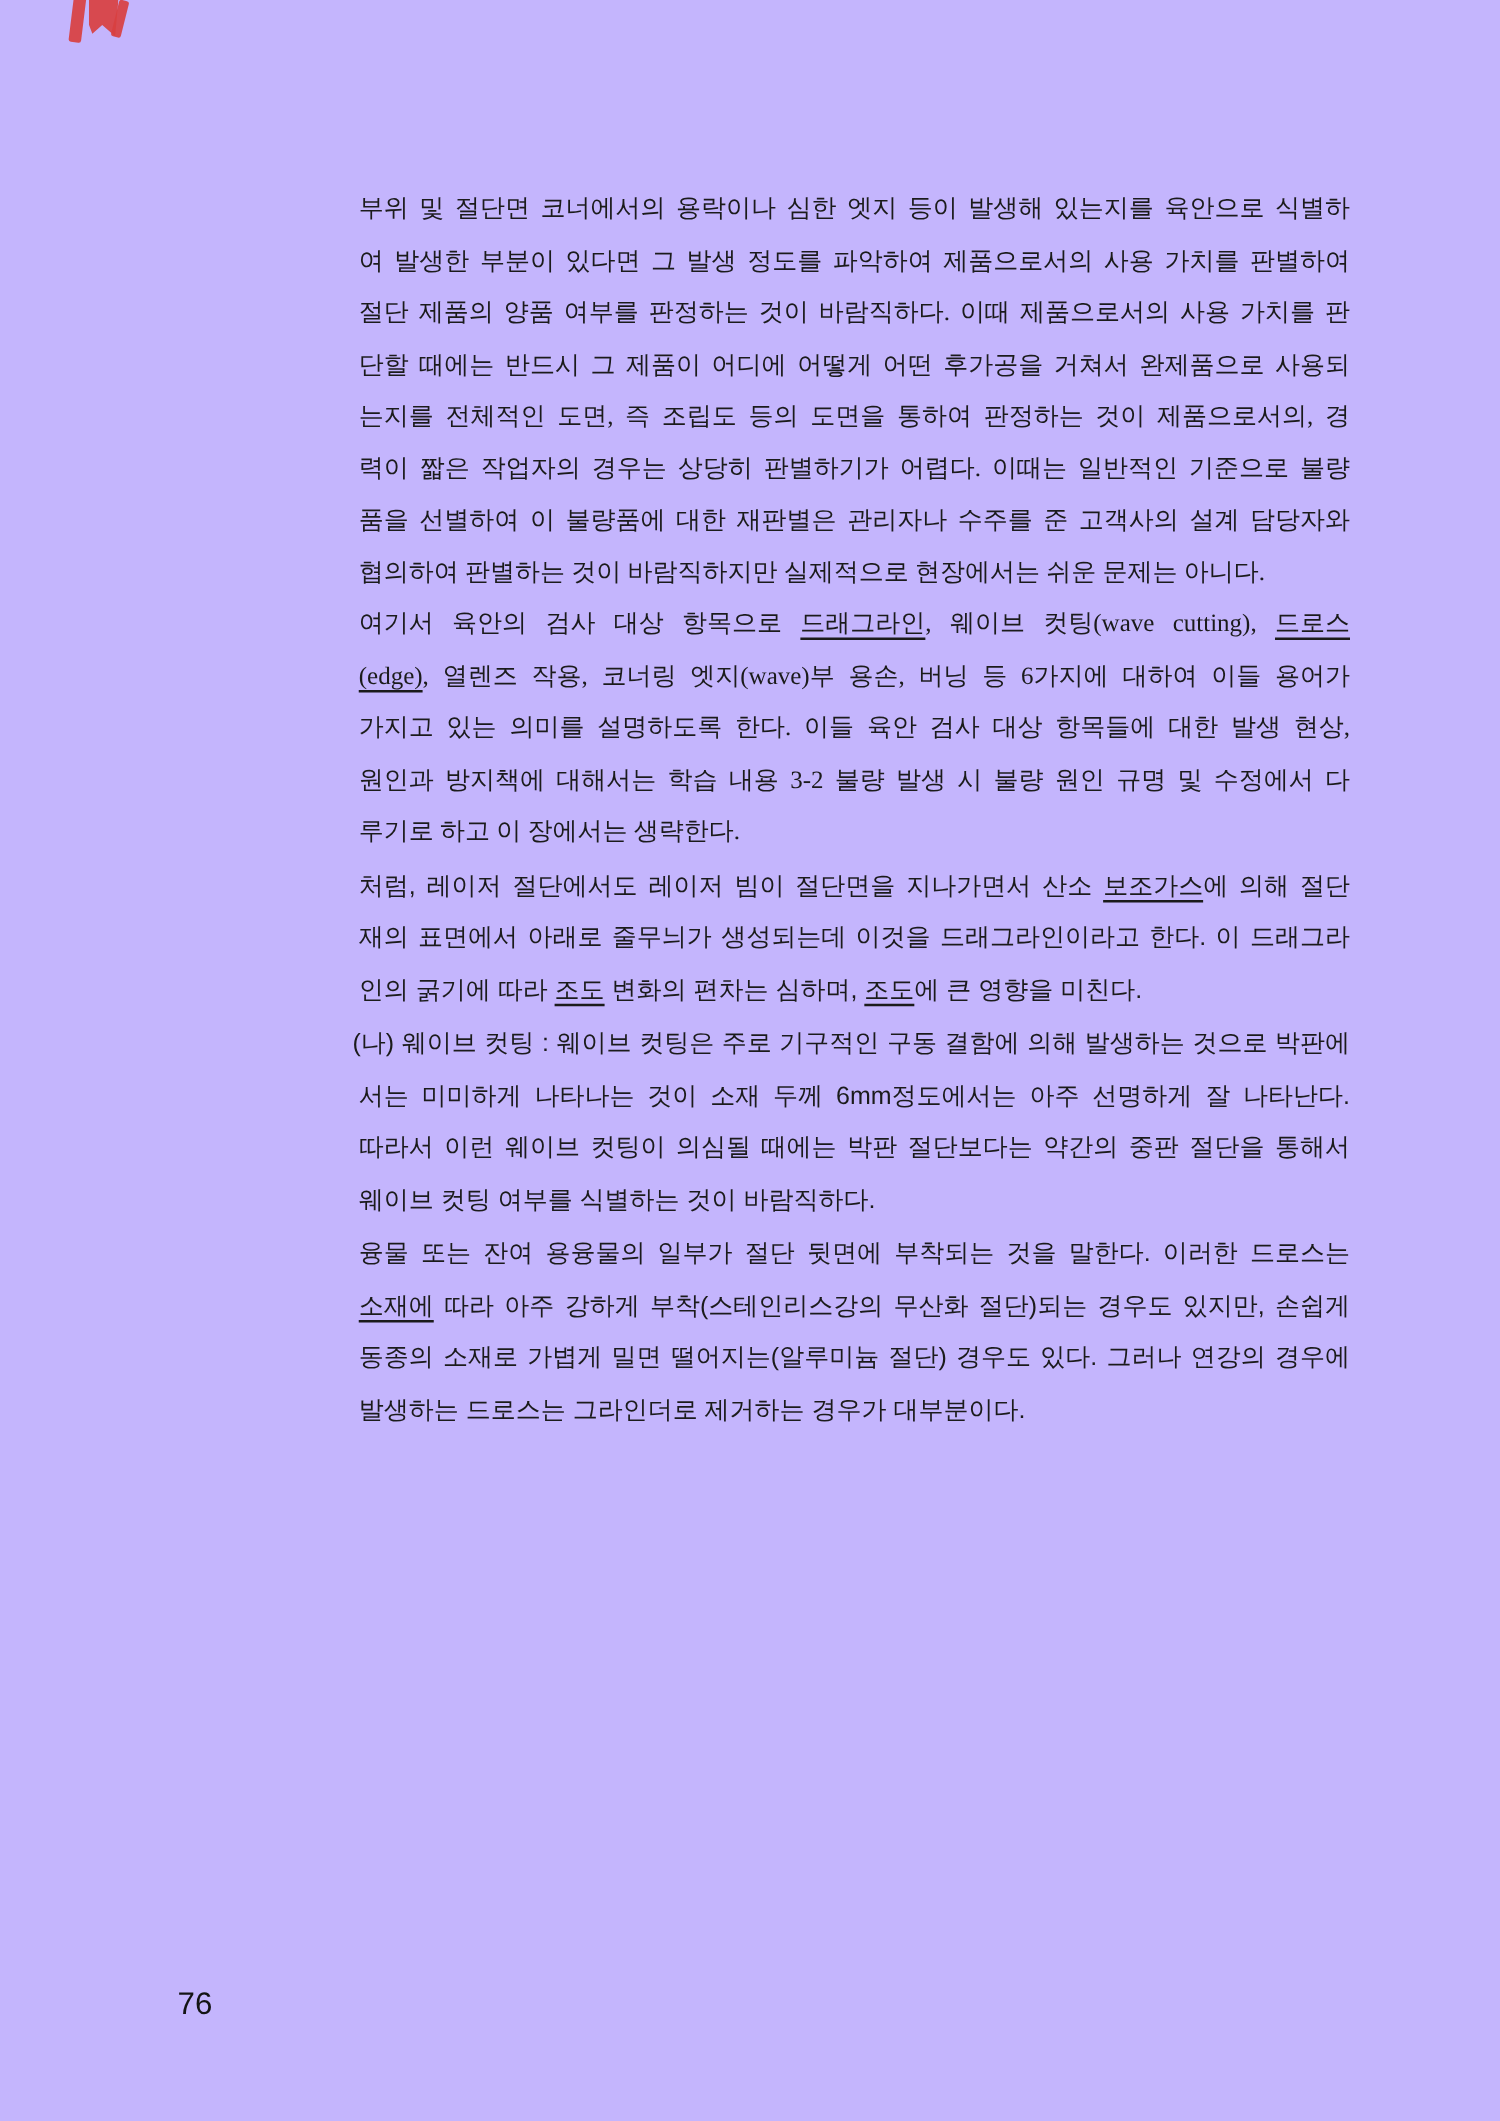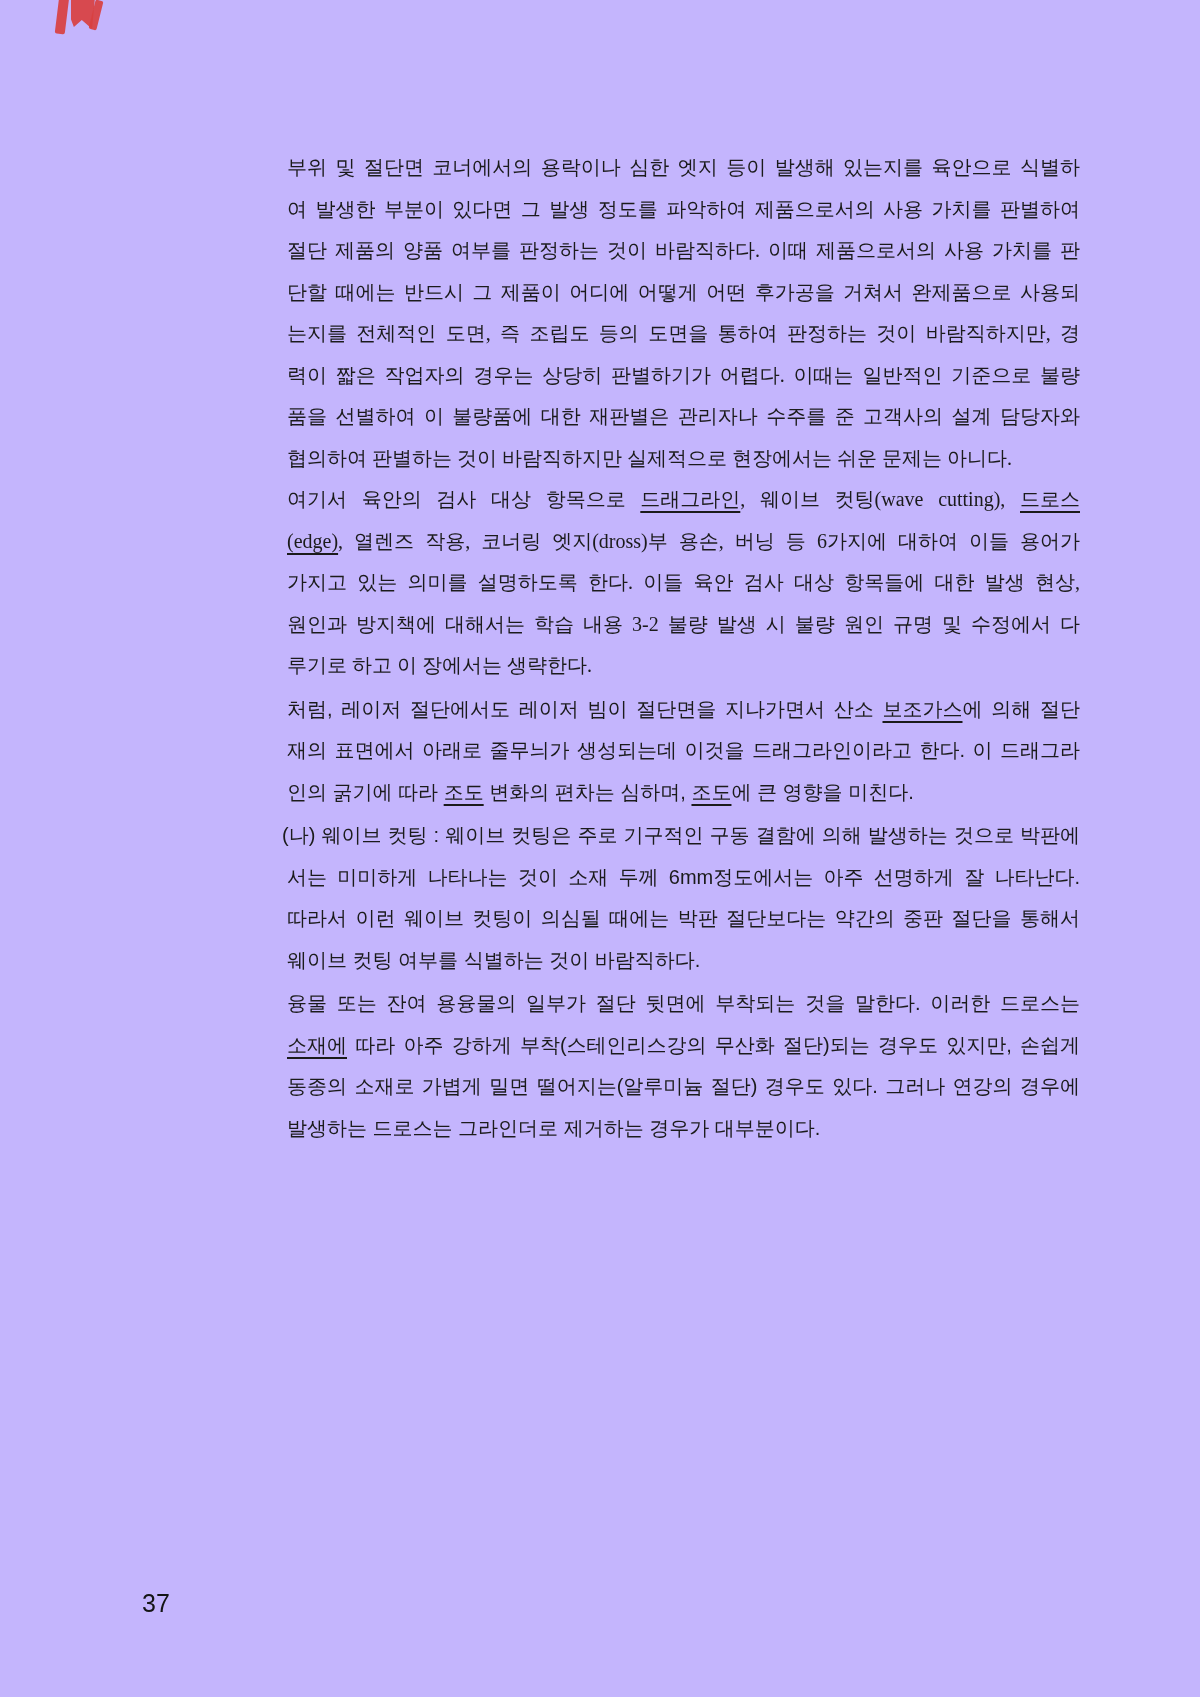--- a/index.html
+++ b/index.html
@@ -51,26 +51,26 @@
     <div class="s2"></div>
     <div class="s3"></div>
   </div>
 
   <div class="text-column">
     <div>
         <div class="line jl"><span class="seg">부위 및 절단면 코너에서의 용락이나 심한 엣지 등이 발생해 있는지를 육안으로 식별하</span></div>
         <div class="line jl"><span class="seg">여 발생한 부분이 있다면 그 발생 정도를 파악하여 제품으로서의 사용 가치를 판별하여</span></div>
         <div class="line jl"><span class="seg">절단 제품의 양품 여부를 판정하는 것이 바람직하다. 이때 제품으로서의 사용 가치를 판</span></div>
         <div class="line jl"><span class="seg">단할 때에는 반드시 그 제품이 어디에 어떻게 어떤 후가공을 거쳐서 완제품으로 사용되</span></div>
-        <div class="line jl"><span class="seg">는지를 전체적인 도면, 즉 조립도 등의 도면을 통하여 판정하는 것이 바람직하지만, 경</span></div>
+        <div class="line jl"><span class="seg">는지를 전체적인 도면, 즉 조립도 등의 도면을 통하여 판정하는 것이 제품으로서의, 경</span></div>
         <div class="line jl"><span class="seg">력이 짧은 작업자의 경우는 상당히 판별하기가 어렵다. 이때는 일반적인 기준으로 불량</span></div>
         <div class="line jl"><span class="seg">품을 선별하여 이 불량품에 대한 재판별은 관리자나 수주를 준 고객사의 설계 담당자와</span></div>
         <div class="line"><span class="seg">협의하여 판별하는 것이 바람직하지만 실제적으로 현장에서는 쉬운 문제는 아니다.</span></div>
         <div class="line jl"><span class="seg">여기서 육안의 검사 대상 항목으로 </span><span class="seg u">드래그라인</span><span class="seg">, 웨이브 컷팅(wave cutting), </span><span class="seg u">드로스</span></div>
-        <div class="line jl"><span class="seg u">(edge)</span><span class="seg">, 열렌즈 작용, 코너링 엣지(dross)부 용손, 버닝 등 6가지에 대하여 이들 용어가</span></div>
+        <div class="line jl"><span class="seg u">(edge)</span><span class="seg">, 열렌즈 작용, 코너링 엣지(wave)부 용손, 버닝 등 6가지에 대하여 이들 용어가</span></div>
         <div class="line jl"><span class="seg">가지고 있는 의미를 설명하도록 한다. 이들 육안 검사 대상 항목들에 대한 발생 현상,</span></div>
         <div class="line jl"><span class="seg">원인과 방지책에 대해서는 학습 내용 3-2 불량 발생 시 불량 원인 규명 및 수정에서 다</span></div>
         <div class="line"><span class="seg">루기로 하고 이 장에서는 생략한다.</span></div>
       </div>
     <div>
         <div class="item">
           <div class="line jl cont"><span class="seg">처럼, 레이저 절단에서도 레이저 빔이 절단면을 지나가면서 산소 </span><span class="seg u">보조가스</span><span class="seg">에 의해 절단</span></div>
           <div class="line jl cont"><span class="seg">재의 표면에서 아래로 줄무늬가 생성되는데 이것을 드래그라인이라고 한다. 이 드래그라</span></div>
           <div class="line cont"><span class="seg">인의 굵기에 따라 </span><span class="seg u">조도</span><span class="seg"> 변화의 편차는 심하며, </span><span class="seg u">조도</span><span class="seg">에 큰 영향을 미친다.</span></div>
         </div>
@@ -85,15 +85,15 @@
           <div class="line jl cont"><span class="seg u">소재에</span><span class="seg"> 따라 아주 강하게 부착(스테인리스강의 무산화 절단)되는 경우도 있지만, 손쉽게</span></div>
           <div class="line jl cont"><span class="seg">동종의 소재로 가볍게 밀면 떨어지는(알루미늄 절단) 경우도 있다. 그러나 연강의 경우에</span></div>
           <div class="line cont"><span class="seg">발생하는 드로스는 그라인더로 제거하는 경우가 대부분이다.</span></div>
         </div>
         <div class="item">
           <div class="line jl cont"></div>
         </div>
       </div>
   </div>
 
-  <div class="page-number">37</div>
+  <div class="page-number">76</div>
 
 </div>
 
 </body></html>

